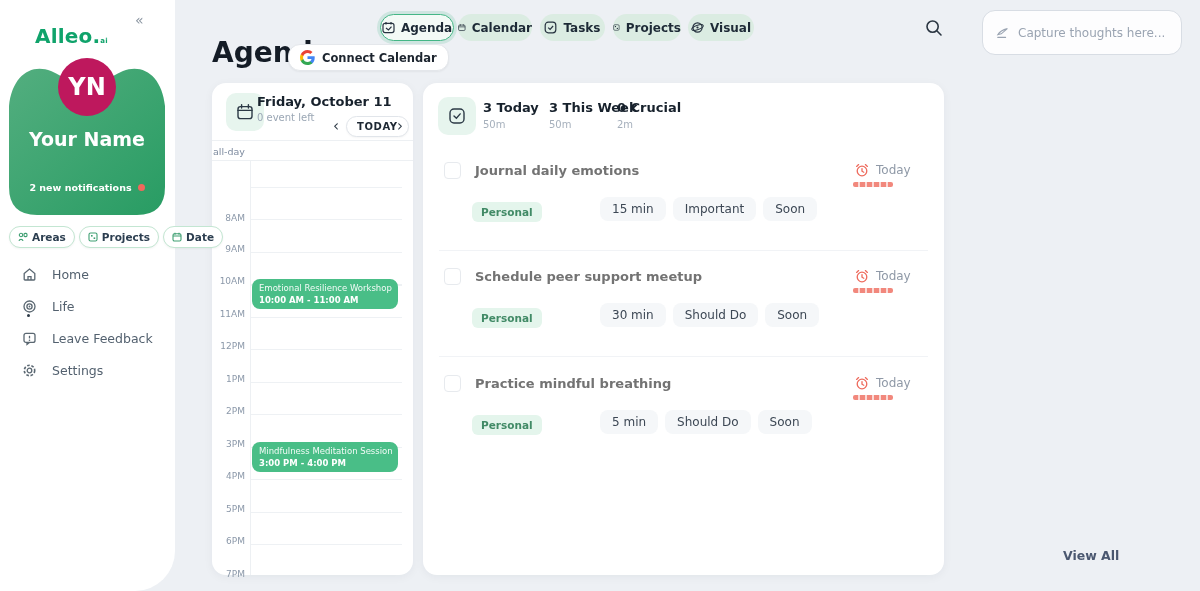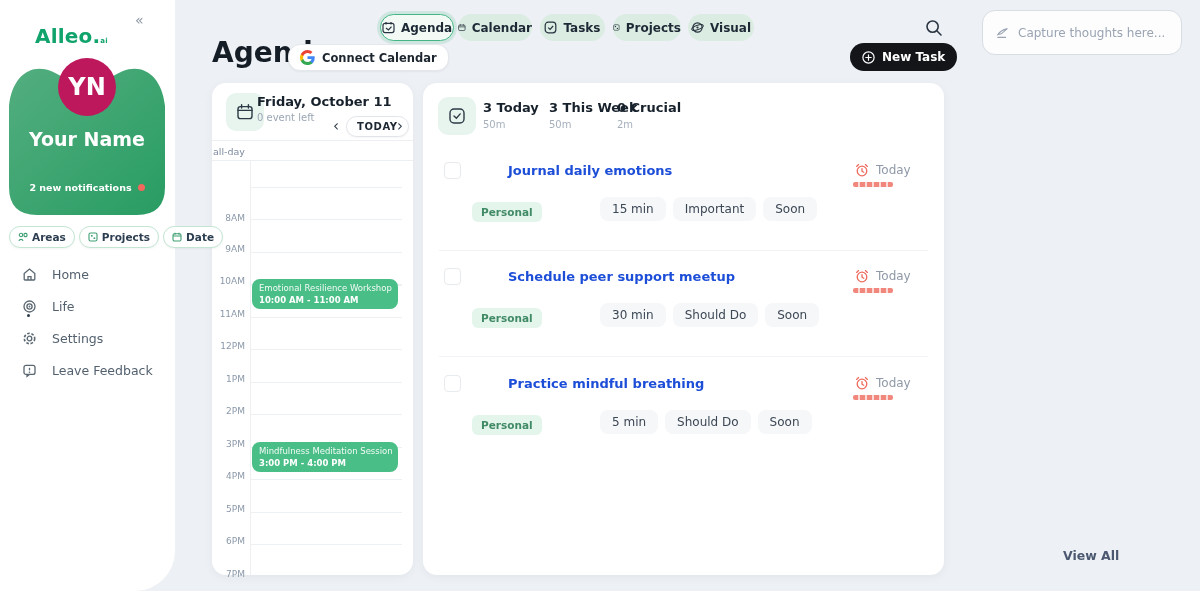--- a/index.html
+++ b/index.html
@@ -90,22 +90,22 @@
   .event-title { font-size:8.5px; color:rgba(255,255,255,.93); font-weight:500; white-space:nowrap; }
   .event-time  { font-size:8.5px; color:#fff; font-weight:800; margin-top:2px; white-space:nowrap; }
 
   
   .stat { position:absolute; top:17px; }
   .stat-label { font-size:13px; font-weight:800; color:#17212c; white-space:nowrap; }
   .stat-sub   { font-size:10px; color:#a6b0bc; margin-top:4px; }
   .task-row { position:absolute; left:0; width:521px; height:99px; }
   .task-check { position:absolute; left:21px; top:11px; width:17px; height:17px; border:1.5px solid #e7eaee;
                 border-radius:4px; background:#fff; cursor:pointer; }
-  .task-title { position:absolute; left:52px; top:12px; font-size:13px; font-weight:600; color:#1d4ed8;
-                z-index:2; white-space:nowrap;margin-left:33px; }
+  .task-title { position:absolute; left:52px; top:12px; font-size:13px; font-weight:600; color:#737373;
+                z-index:2; white-space:nowrap; }
   .pills { position:absolute; left:177px; top:6px; display:flex; gap:7px; z-index:1;margin-top:40px; }
   .pill { background:#f5f7f9; border-radius:8px; padding:5px 12px; font-size:12px; color:#3c4754;
           font-weight:500; white-space:nowrap; cursor:pointer; }
   .due { position:absolute; left:432px; top:12px; display:flex; align-items:center; gap:7px; cursor:pointer; }
   .due-label { font-size:12px; font-weight:500; color:#8f99a7; }
   .due-squiggle { position:absolute; left:430px; top:31px; width:40px; height:5px; border-radius:2px;
                   background:repeating-linear-gradient(90deg,rgba(238,106,92,.8) 0 5px,rgba(238,106,92,.25) 5px 7px); }
   .tag { position:absolute; left:49px; top:51px; background:#e4f5ec; color:#418a66; font-size:10.5px;
          font-weight:600; padding:4px 9px; border-radius:6px; cursor:pointer; }
   .row-divider { position:absolute; left:16px; width:489px; height:1px; background:#f1f3f6; }
@@ -179,33 +179,33 @@
         <svg width="15" height="15" viewBox="0 0 15 15">
             <circle cx="7.5" cy="7.5" r="5.5" fill="none" stroke="#5b6872" stroke-width="1.3"></circle>
             <circle cx="7.5" cy="7.5" r="2.6" fill="none" stroke="#5b6872" stroke-width="1.3"></circle>
             <circle cx="7.5" cy="7.5" r="0.9" fill="#5b6872"></circle>
           </svg>
         <span>Life</span>
         <span class="life-dot"></span>
       </div>
       <div class="menu-item">
         <svg width="15" height="15" viewBox="0 0 15 15">
-            <circle cx="7.5" cy="7.5" r="5.2" fill="none" stroke="#5b6872" stroke-width="1.6" stroke-dasharray="2.6 1.7"></circle>
-            <circle cx="7.5" cy="7.5" r="2.3" fill="none" stroke="#5b6872" stroke-width="1.3"></circle>
-          </svg>
-        <span>Settings</span>
-      </div>
-      <div class="menu-item">
-        <svg width="15" height="15" viewBox="0 0 15 15">
             <rect x="2" y="2.4" width="11" height="9" rx="2" fill="none" stroke="#5b6872" stroke-width="1.3"></rect>
             <path d="M5 11.4 v2 l2.4 -2" fill="none" stroke="#5b6872" stroke-width="1.3"></path>
             <path d="M7.5 4.8 v2.6" stroke="#5b6872" stroke-width="1.3"></path>
             <circle cx="7.5" cy="9.2" r=".8" fill="#5b6872"></circle>
           </svg>
         <span>Leave Feedback</span>
+      </div>
+      <div class="menu-item">
+        <svg width="15" height="15" viewBox="0 0 15 15">
+            <circle cx="7.5" cy="7.5" r="5.2" fill="none" stroke="#5b6872" stroke-width="1.6" stroke-dasharray="2.6 1.7"></circle>
+            <circle cx="7.5" cy="7.5" r="2.3" fill="none" stroke="#5b6872" stroke-width="1.3"></circle>
+          </svg>
+        <span>Settings</span>
       </div>
     </nav>
   </aside>
 
   <div class="tab active" style="left:380px;width:74px;">
     <svg width="13" height="13" viewBox="0 0 13 13">
         <rect x="1" y="2.4" width="11" height="9.2" rx="2" fill="none" stroke="#273340" stroke-width="1.2"></rect>
         <path d="M4 1 v2.6 M9 1 v2.6" stroke="#273340" stroke-width="1.2"></path>
         <path d="M4 7 l2.5 2 3 -3.4" fill="none" stroke="#273340" stroke-width="1.2"></path>
       </svg>
@@ -262,27 +262,20 @@
   <div class="connect-btn">
     <svg width="15" height="15" viewBox="0 0 18 18">
       <path fill="#4285F4" d="M17.64 9.2c0-.64-.06-1.25-.16-1.84H9v3.48h4.84c-.21 1.13-.84 2.08-1.8 2.72v2.26h2.92c1.7-1.57 2.68-3.88 2.68-6.62z"></path>
       <path fill="#34A853" d="M9 18c2.43 0 4.47-.8 5.96-2.18l-2.92-2.26c-.8.54-1.84.86-3.04.86-2.34 0-4.32-1.58-5.03-3.7H.96v2.33C2.44 15.98 5.48 18 9 18z"></path>
       <path fill="#FBBC05" d="M3.97 10.72c-.18-.54-.28-1.12-.28-1.72s.1-1.18.28-1.72V4.95H.96C.35 6.17 0 7.55 0 9s.35 2.83.96 4.05l3.01-2.33z"></path>
       <path fill="#EA4335" d="M9 3.58c1.32 0 2.5.45 3.44 1.35l2.58-2.58C13.46.89 11.42 0 9 0 5.48 0 2.44 2.02.96 4.95l3.01 2.33C4.68 5.16 6.66 3.58 9 3.58z"></path>
     </svg>
     <span>Connect Calendar</span>
   </div>
 
-  <div class="newtask-btn">
-    <svg width="13" height="13" viewBox="0 0 13 13">
-        <circle cx="6.5" cy="6.5" r="5.6" fill="none" stroke="#fff" stroke-width="1.2"></circle>
-        <path d="M6.5 3.8 v5.4 M3.8 6.5 h5.4" stroke="#fff" stroke-width="1.2" stroke-linecap="round"></path>
-      </svg>
-    <span>New Task</span>
-  </div>
 
   <section class="card cal-card">
     <div class="icon-square" style="left:14px;top:10px;">
       <svg width="18" height="18" viewBox="0 0 18 18">
           <rect x="2" y="3.6" width="14" height="12" rx="2.4" fill="none" stroke="#2c3a46" stroke-width="1.4"></rect>
           <path d="M5.6 1.6 v3.4 M12.4 1.6 v3.4 M2 7.4 h14" stroke="#2c3a46" stroke-width="1.4" stroke-linecap="round"></path>
         </svg>
     </div>
     <div class="cal-date">Friday, October 11</div>
     <div class="cal-sub">0 event left</div>

